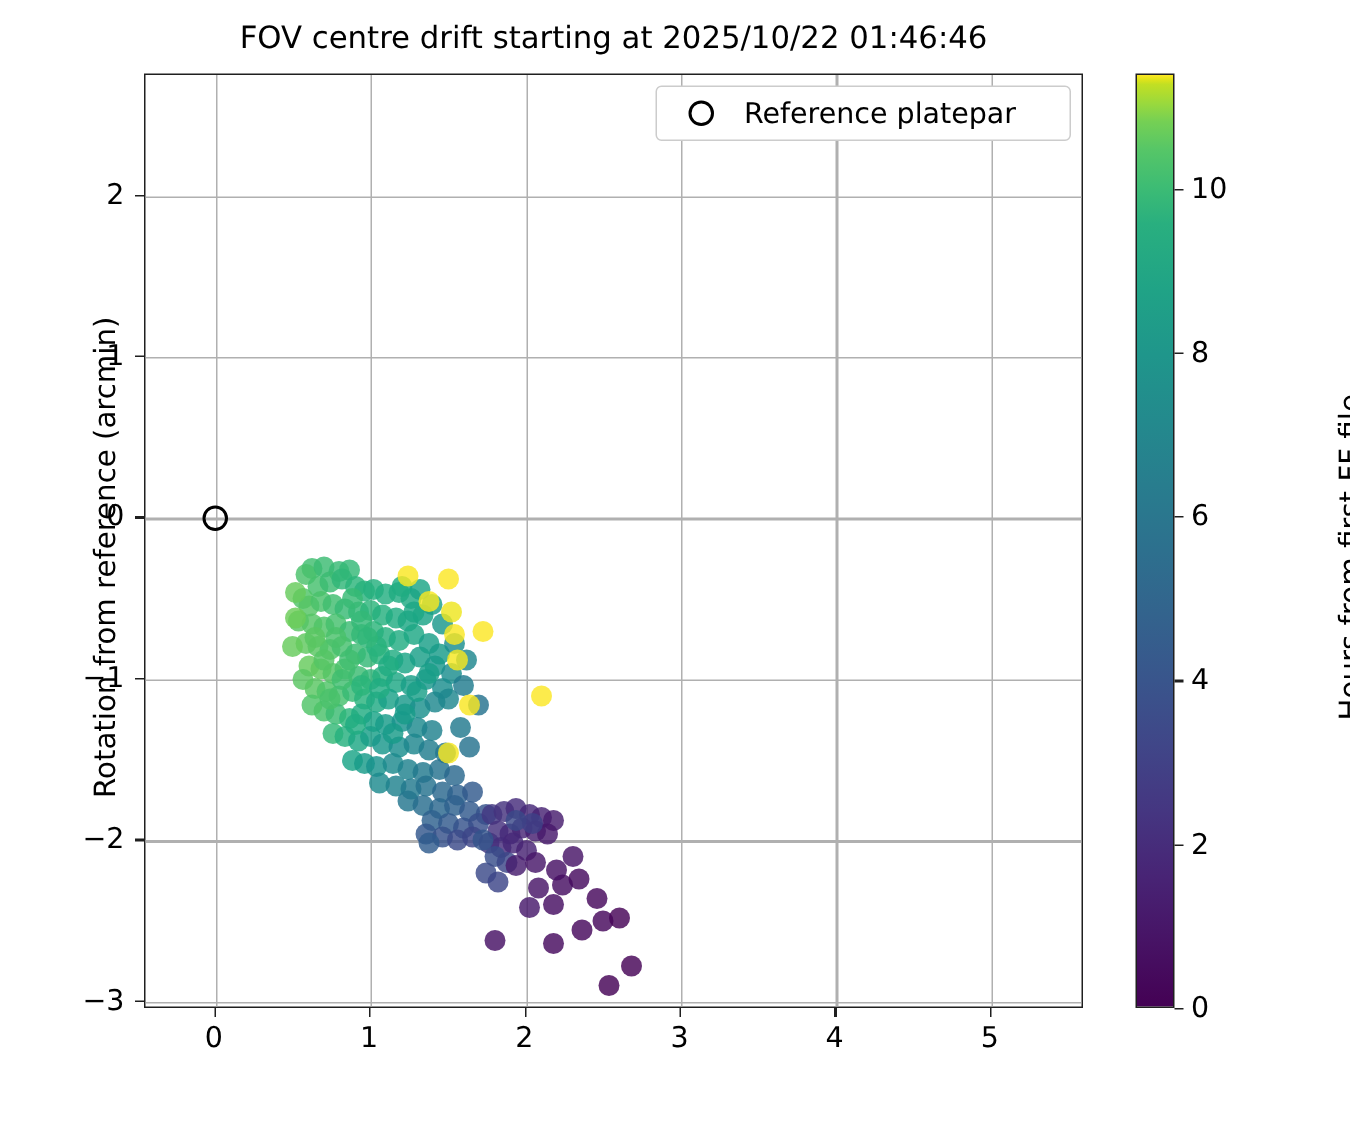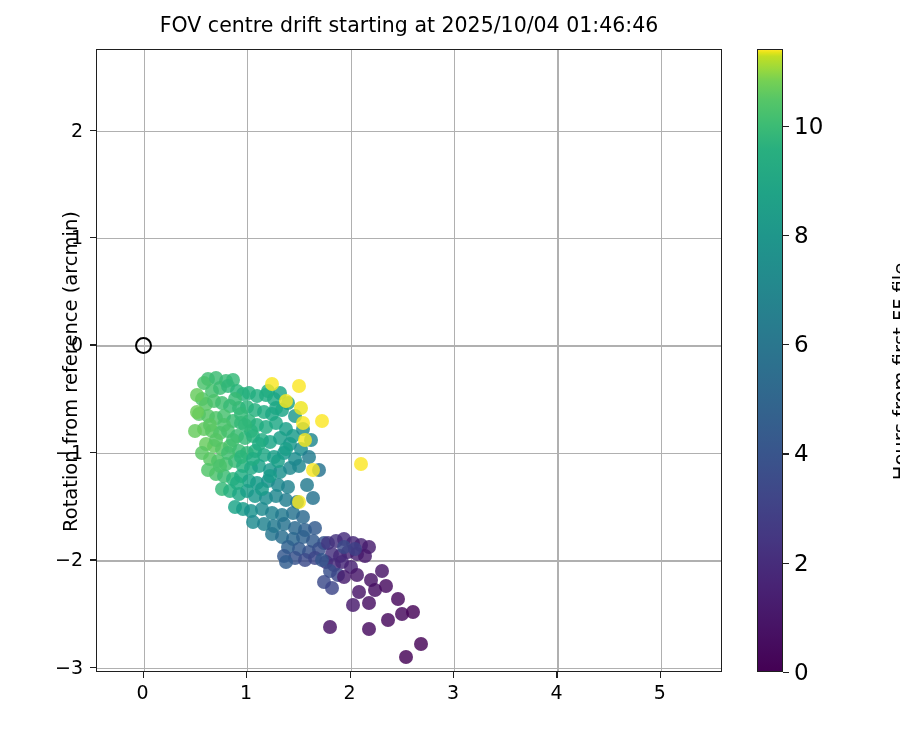--- a/index.html
+++ b/index.html
@@ -165,21 +165,21 @@
   .cb-tick {
     position: absolute;
     left: 26px;
     width: 6px;
     height: 1.4px;
     background: #1f1f1f;
   }
   .cb-ticklabel {
     position: absolute;
     left: 37px;
-    font-size: 23px;
+    font-size: 19px;
     color: #000000;
     transform: translateY(-50%);
     white-space: nowrap;
   }
   #cb-label {
     position: absolute;
     left: 700px;
     top: 360px;
     width: 400px;
     text-align: center;
@@ -188,21 +188,21 @@
     transform: rotate(-90deg);
     transform-origin: center center;
     white-space: nowrap;
   }
 </style>
 </head>
 <body>
 
 <div id="figure">
 
-  <div id="chart-title">FOV centre drift starting at 2025/10/04 01:46:46</div>
+  <div id="chart-title">FOV centre drift starting at 2025/10/22 01:46:46</div>
 
   <div id="plot-frame">
     <div id="grid-layer">
         <div class="gridline-v" style="left: 46.562px;"></div>
         <div class="gridline-v" style="left: 150.033px;"></div>
         <div class="gridline-v" style="left: 253.504px;"></div>
         <div class="gridline-v" style="left: 356.975px;"></div>
         <div class="gridline-v" style="left: 460.446px;"></div>
         <div class="gridline-v" style="left: 563.917px;"></div>
         <div class="gridline-h" style="top: 617.629px;"></div>
@@ -441,20 +441,26 @@
       <div class="tick-h" style="left: 90px; top: 344.388px;"></div>
       <div class="ticklabel-y" style="left: 1px; width: 82px; top: 344.388px;">0</div>
       <div class="tick-h" style="left: 90px; top: 236.974px;"></div>
       <div class="ticklabel-y" style="left: 1px; width: 82px; top: 236.974px;">1</div>
       <div class="tick-h" style="left: 90px; top: 129.56px;"></div>
       <div class="ticklabel-y" style="left: 1px; width: 82px; top: 129.56px;">2</div>
     </div>
 
   <div id="ylabel">Rotation from reference (arcmin)</div>
 
+  <div id="legend-box">
+    <div id="legend-marker-wrap">
+      <div id="legend-marker"></div>
+    </div>
+    <div id="legend-label">Reference platepar</div>
+  </div>
 
   <div id="colorbar-wrap">
     <div id="colorbar"></div>
   <div class="cb-tick" style="top: 623px;"></div>
       <div class="cb-ticklabel" style="top: 623px;">0</div>
       <div class="cb-tick" style="top: 513.702px;"></div>
       <div class="cb-ticklabel" style="top: 513.702px;">2</div>
       <div class="cb-tick" style="top: 404.404px;"></div>
       <div class="cb-ticklabel" style="top: 404.404px;">4</div>
       <div class="cb-tick" style="top: 295.105px;"></div>

